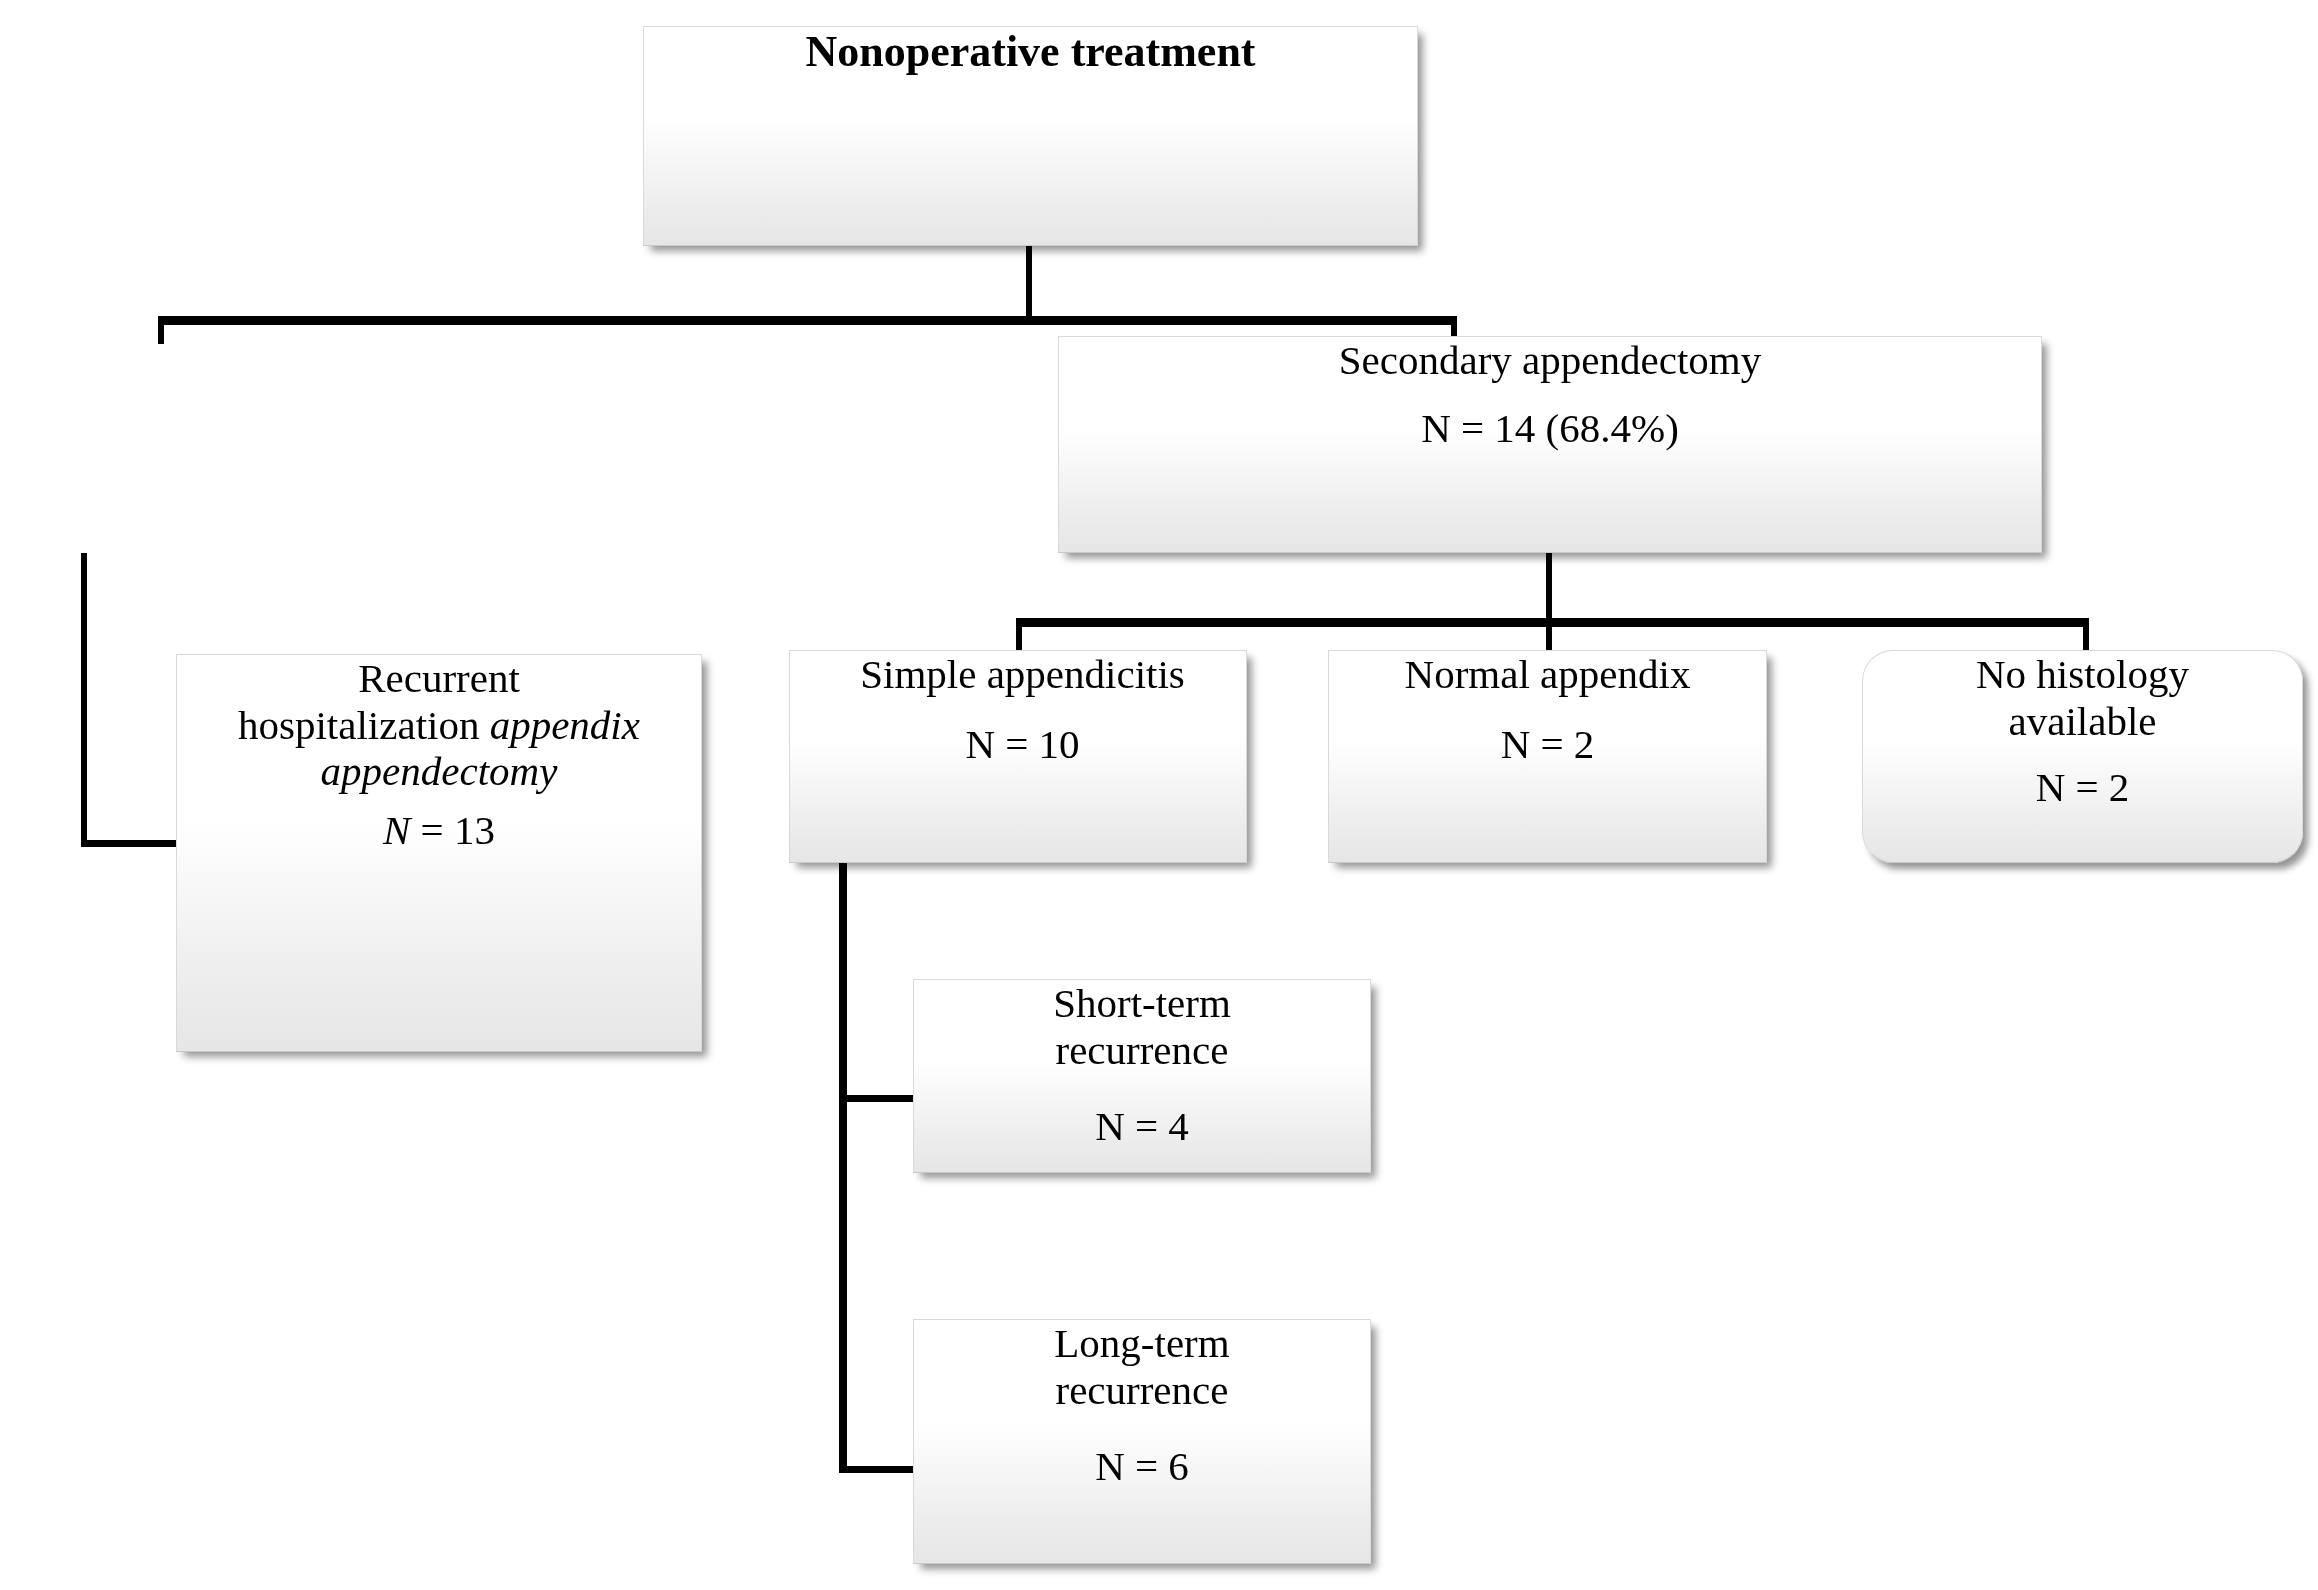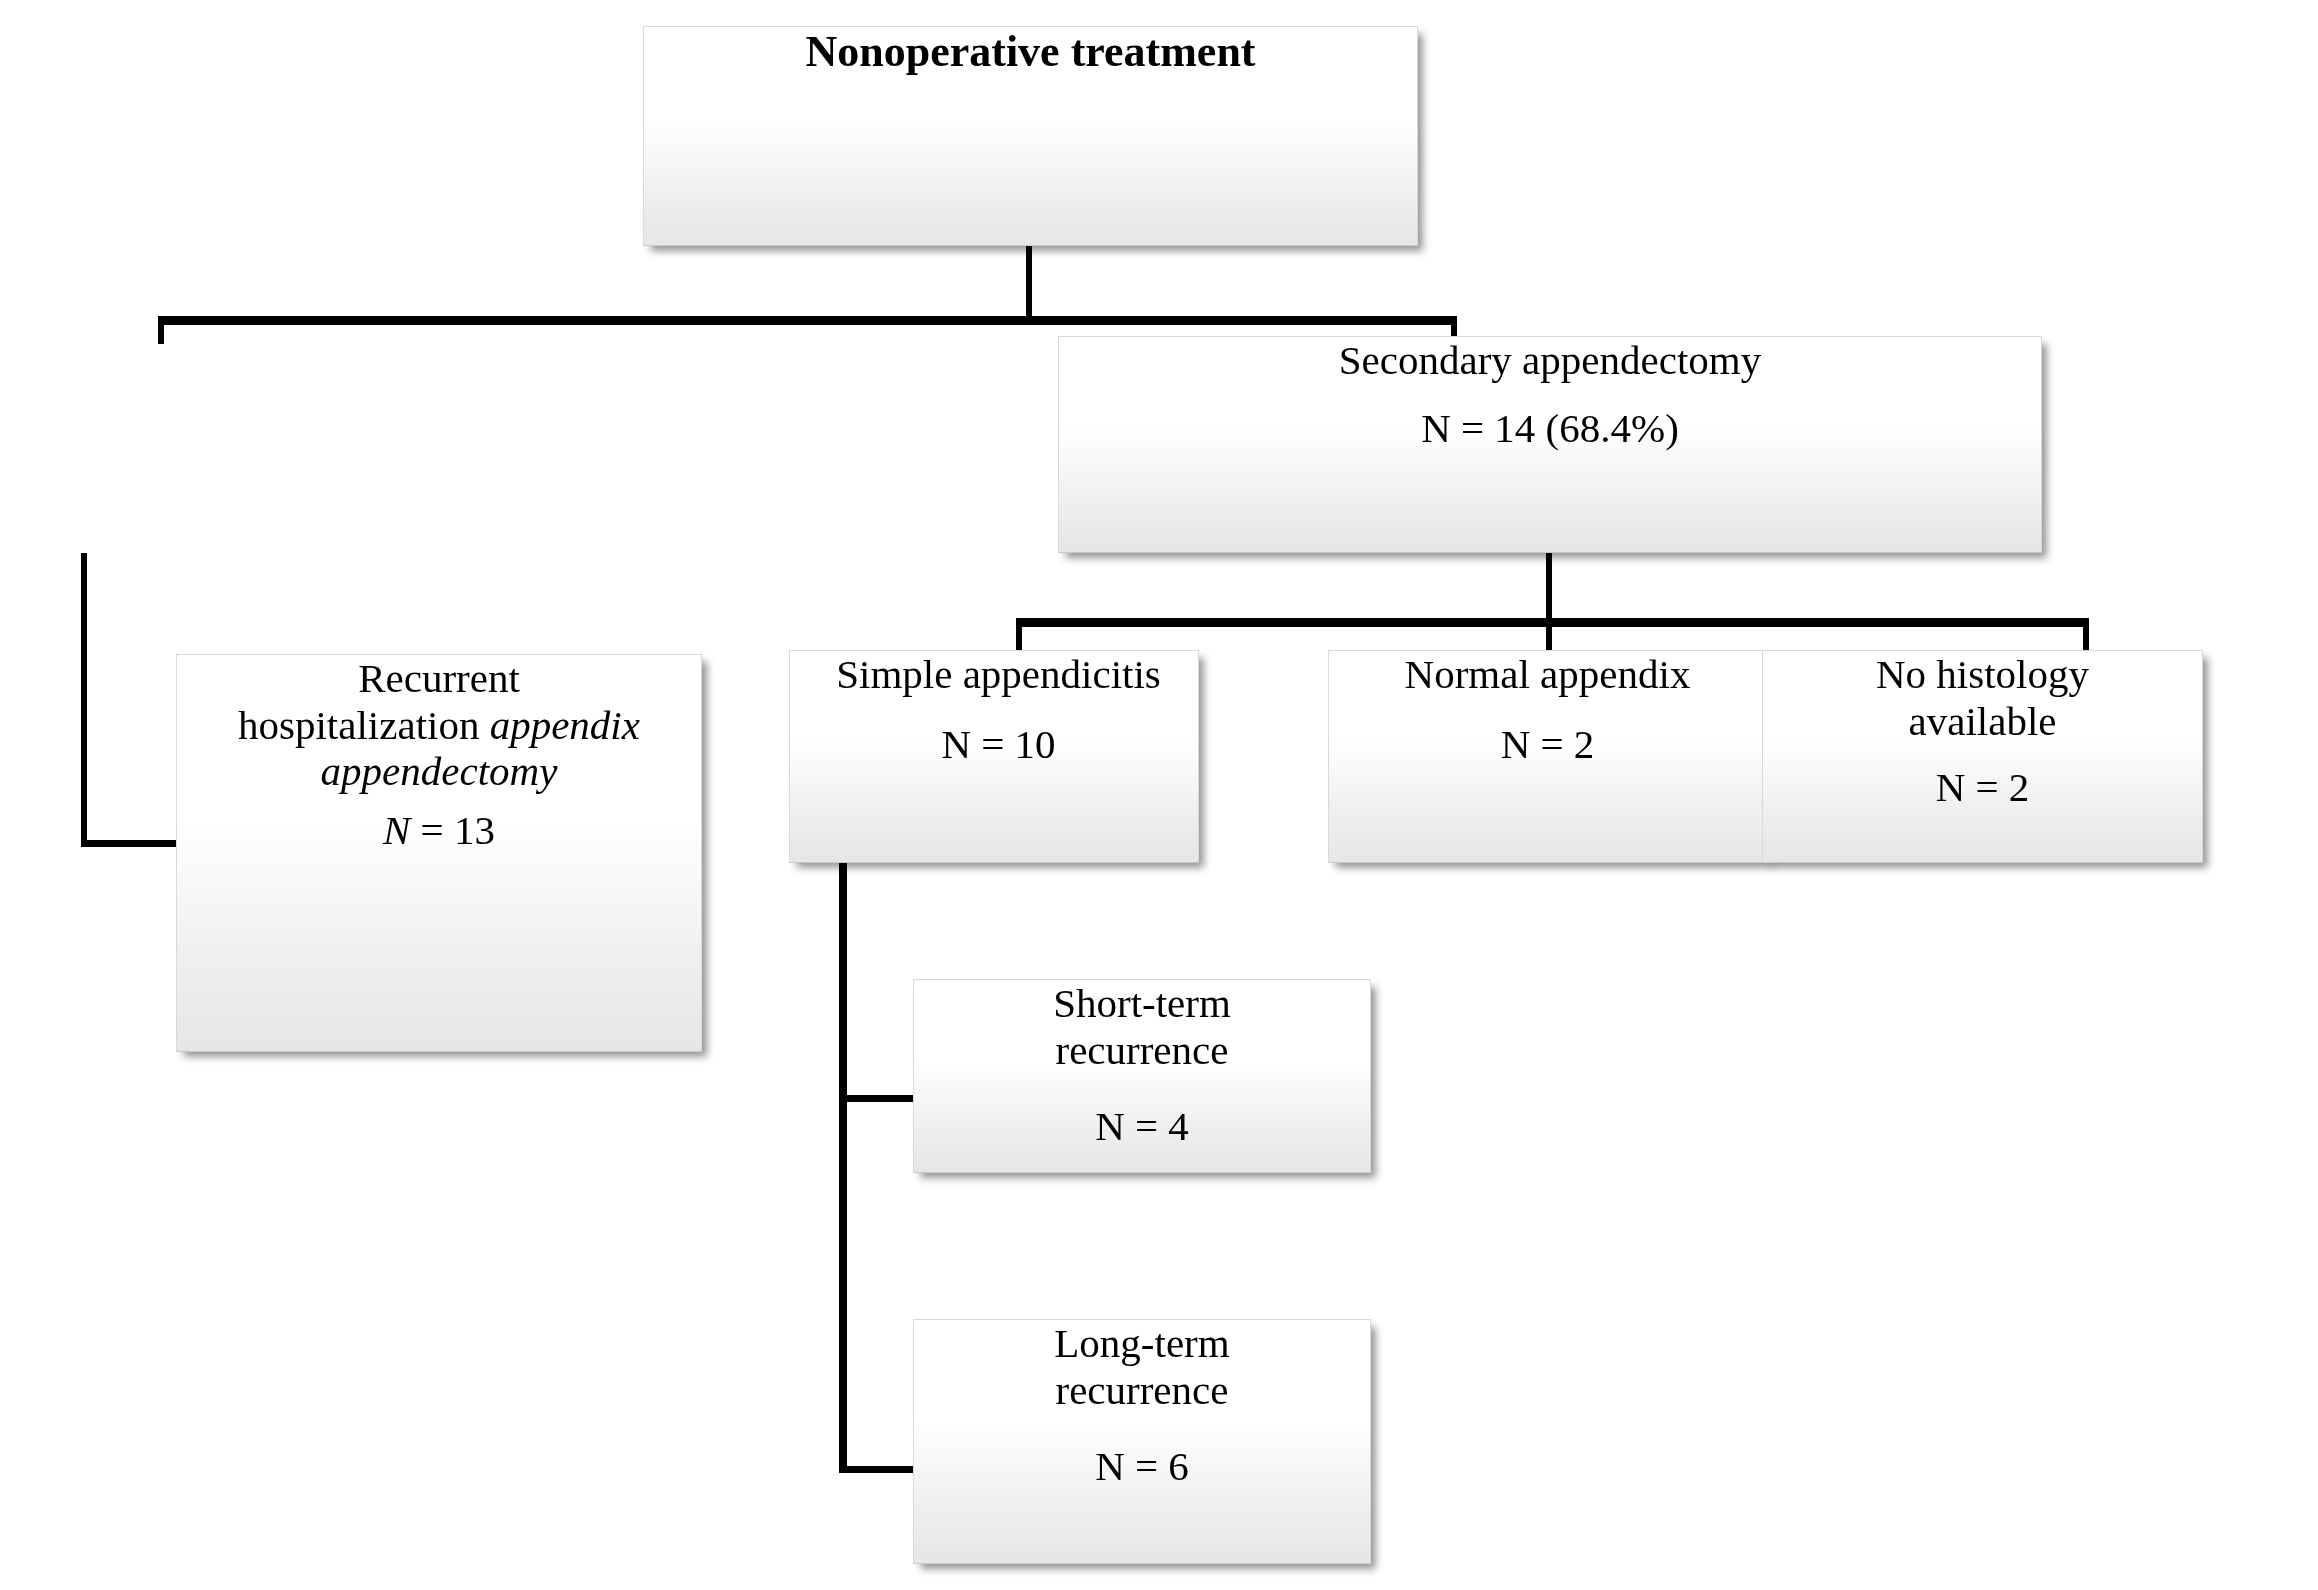--- a/index.html
+++ b/index.html
@@ -100,31 +100,31 @@
     <span class="line count" style="margin-top:21.3px;">N = 14 (68.4%)</span>
   </div>
 
   <div class="node" style="left:176px; top:654px; width:526px; height:398px;">
     <span class="line title">Recurrent</span>
     <span class="line title"><span>hospitalization </span><span class="ital">appendix</span></span>
     <span class="line title ital">appendectomy</span>
     <span class="line count" style="margin-top:12px;"><span class="ital">N</span><span> = 13</span></span>
   </div>
 
-  <div class="node" style="left:789px; top:650px; width:410px; height:213px;padding-left:9px;">
+  <div class="node" style="left:789px; top:650px; width:458px; height:213px;padding-left:9px;">
     <span class="line title">Simple appendicitis</span>
     <span class="line count" style="margin-top:23px;">N = 10</span>
   </div>
 
   <div class="node" style="left:1328px; top:650px; width:439px; height:213px;">
     <span class="line title">Normal appendix</span>
     <span class="line count" style="margin-top:23px;">N = 2</span>
   </div>
 
-  <div class="node" style="left:1762px; top:650px; width:441px; height:213px;">
+  <div class="node" style="left:1862px; top:650px; width:441px; height:213px;border-radius:31px;">
     <span class="line title">No histology</span>
     <span class="line title">available</span>
     <span class="line count" style="margin-top:20px;">N = 2</span>
   </div>
 
   <div class="node" style="left:913px; top:979px; width:458px; height:194px;">
     <span class="line title">Short-term</span>
     <span class="line title">recurrence</span>
     <span class="line count" style="margin-top:30px;">N = 4</span>
   </div>

